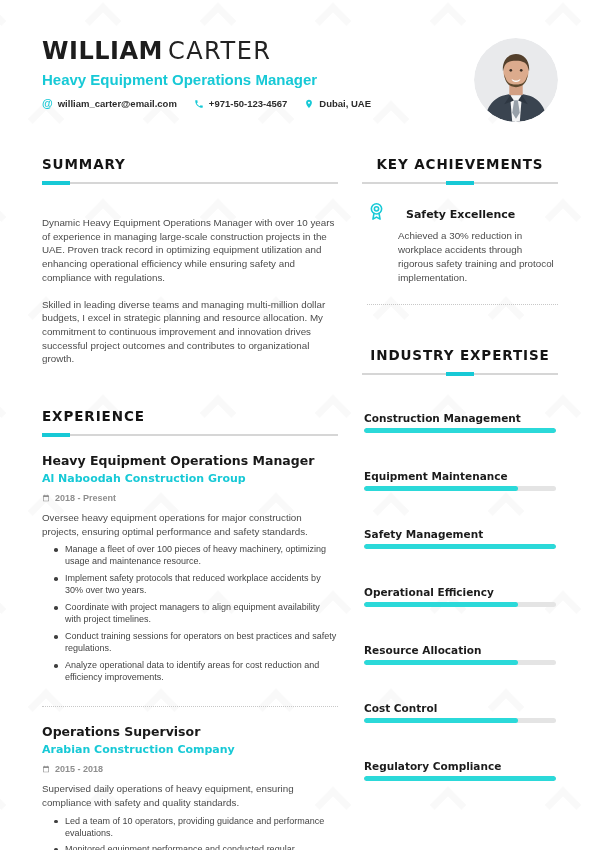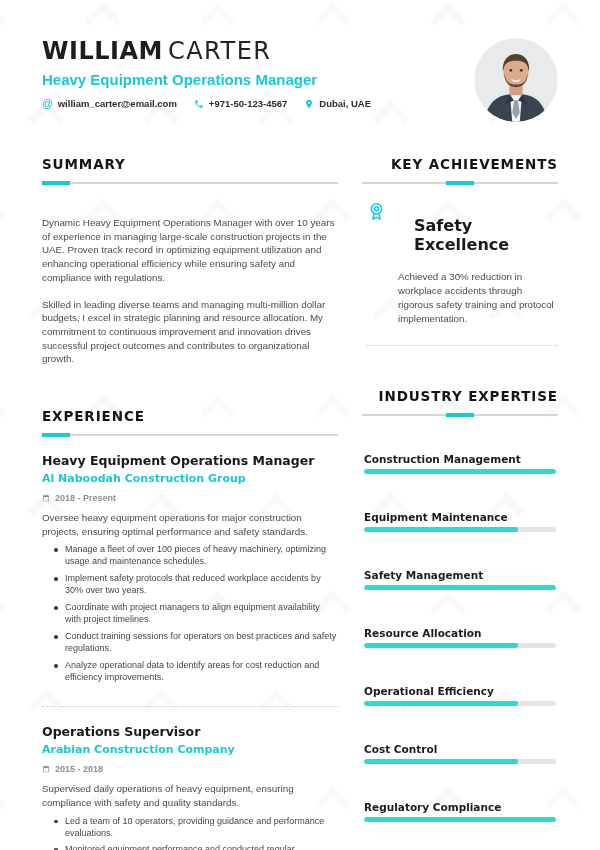--- a/index.html
+++ b/index.html
@@ -29,21 +29,21 @@
   .contact .ic{color:var(--accent);display:inline-flex;align-items:center;}
   .contact .at{font-size:11px;font-weight:700;line-height:1;}
   .avatar{width:84px;height:84px;border-radius:50%;overflow:hidden;flex:none;margin-top:0;}
 
   
   .cols{display:flex;margin-top:34px;align-items:flex-start;}
   .col-l{width:296px;}
   .col-r{width:196px;margin-left:auto;}
 
   h2.sec{font-family:"DejaVu Sans","Liberation Sans",sans-serif;font-size:13.5px;font-weight:800;letter-spacing:0.9px;color:#151515;margin:0 0 10px;}
-  .col-r h2.sec{text-align:right;}
+  .col-r h2.sec{text-align:center;}
   .rule{position:relative;border-top:2px solid #d6d6d6;height:0;}
   .rule .seg{position:absolute;top:-3px;left:0;width:28px;height:4px;background:var(--accent);}
   .rule.center .seg{left:50%;transform:translateX(-50%);}
 
   
   .summary p{font-size:9.8px;line-height:1.4;color:#4c4c4c;margin:0 0 13px;}
   .summary p:first-of-type{margin-top:32px;}
   .blk+.blk{margin-top:42px;}
 
   
@@ -53,21 +53,21 @@
   .dates{display:flex;align-items:center;gap:5px;font-size:9px;font-weight:600;color:#8f8f8f;margin-top:8px;}
   .jobdesc{font-size:9.8px;line-height:1.45;color:#4c4c4c;margin-top:8px;}
   ul.bullets{margin:4px 0 0;padding:0 0 0 23px;list-style:none;}
   ul.bullets li{position:relative;font-size:9px;line-height:1.33;color:#454545;margin-top:5px;}
   ul.bullets li::before{content:'';position:absolute;left:-11px;top:4px;width:3.5px;height:3.5px;border-radius:50%;background:#3f3f3f;}
   .dotted{border-top:1.5px dotted #c8c8c8;margin:22px 0 0;}
 
   
   .ach{display:flex;gap:10px;margin-top:16px;padding-left:5px;}
   .ach .icw{width:21px;flex:none;padding-top:1px;}
-  .ach h3{font-family:"DejaVu Sans","Liberation Sans",sans-serif;font-size:16px;font-weight:700;color:#191919;margin:16px;}
+  .ach h3{font-family:"DejaVu Sans","Liberation Sans",sans-serif;font-size:11px;font-weight:700;color:#191919;margin:8px;}
   .ach p{font-size:9.8px;line-height:1.42;color:#4c4c4c;margin:6px 0 0;}
   .dotted-r{border-top:1.5px dotted #c8c8c8;margin:19px 0 0 5px;}
 
   
   .skills{margin-top:16px;padding:0 2px;}
   .skill{margin-bottom:9px;}
   .skill .nm{font-family:"DejaVu Sans","Liberation Sans",sans-serif;font-size:10.5px;font-weight:700;color:#1b1b1b;margin-top:37px;}
   .bar{margin-top:4px;height:5px;border-radius:3px;background:var(--bar-track);overflow:hidden;}
   .fill{height:100%;border-radius:3px;background:var(--bar-fill);}
   svg{display:block;}
@@ -210,21 +210,21 @@
           <div class="dates">
             <span>
               <svg width="8" height="8" viewBox="0 0 24 24" fill="#8f8f8f">
                   <path d="M19 4h-1V2h-2v2H8V2H6v2H5a2 2 0 0 0-2 2v14a2 2 0 0 0 2 2h14a2 2 0 0 0 2-2V6a2 2 0 0 0-2-2zm0 16H5V9h14z"></path>
                 </svg>
             </span>
             <span>2018 - Present</span>
           </div>
           <div class="jobdesc">Oversee heavy equipment operations for major construction projects, ensuring optimal performance and safety standards.</div>
           <ul class="bullets">
-            <li>Manage a fleet of over 100 pieces of heavy machinery, optimizing usage and maintenance schedules.</li>
+            <li>Manage a fleet of over 100 pieces of heavy machinery, optimizing usage and maintenance resource.</li>
             <li>Implement safety protocols that reduced workplace accidents by 30% over two years.</li>
             <li>Coordinate with project managers to align equipment availability with project timelines.</li>
             <li>Conduct training sessions for operators on best practices and safety regulations.</li>
             <li>Analyze operational data to identify areas for cost reduction and efficiency improvements.</li>
           </ul>
         </div>
 
         <div class="dotted"></div>
 
         <div class="job">
@@ -292,27 +292,27 @@
                 <div class="fill" style="width: 80%;"></div>
               </div>
           </div>
           <div class="skill">
             <div class="nm">Safety Management</div>
             <div class="bar">
                 <div class="fill" style="width: 100%;"></div>
               </div>
           </div>
           <div class="skill">
+            <div class="nm">Operational Efficiency</div>
+            <div class="bar">
+                <div class="fill" style="width: 80%;"></div>
+              </div>
+          </div>
+          <div class="skill">
             <div class="nm">Resource Allocation</div>
-            <div class="bar">
-                <div class="fill" style="width: 80%;"></div>
-              </div>
-          </div>
-          <div class="skill">
-            <div class="nm">Operational Efficiency</div>
             <div class="bar">
                 <div class="fill" style="width: 80%;"></div>
               </div>
           </div>
           <div class="skill">
             <div class="nm">Cost Control</div>
             <div class="bar">
                 <div class="fill" style="width: 80%;"></div>
               </div>
           </div>

